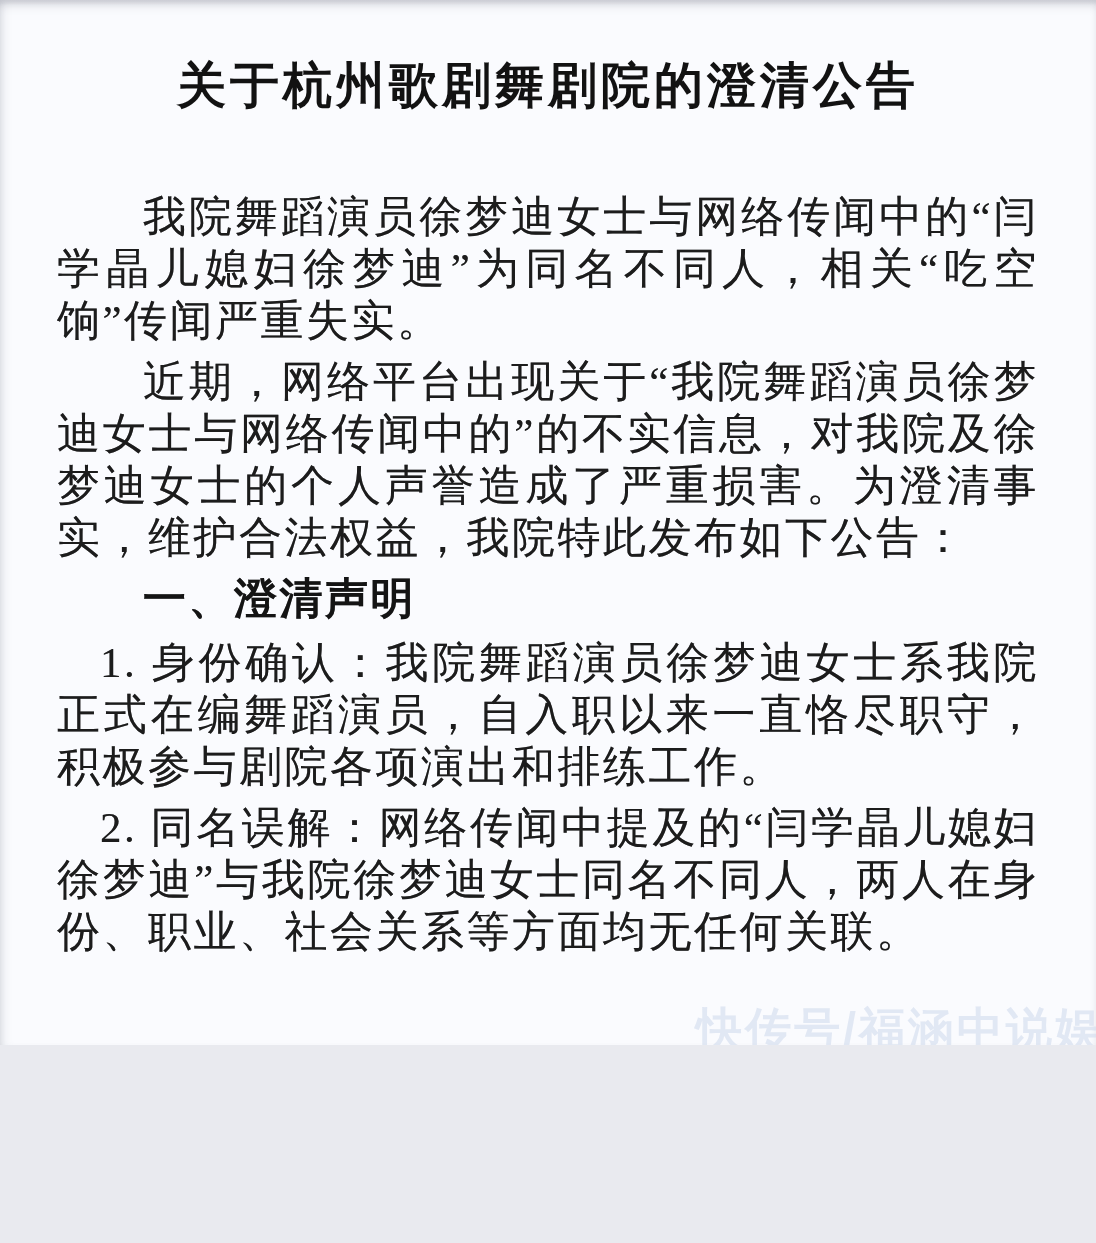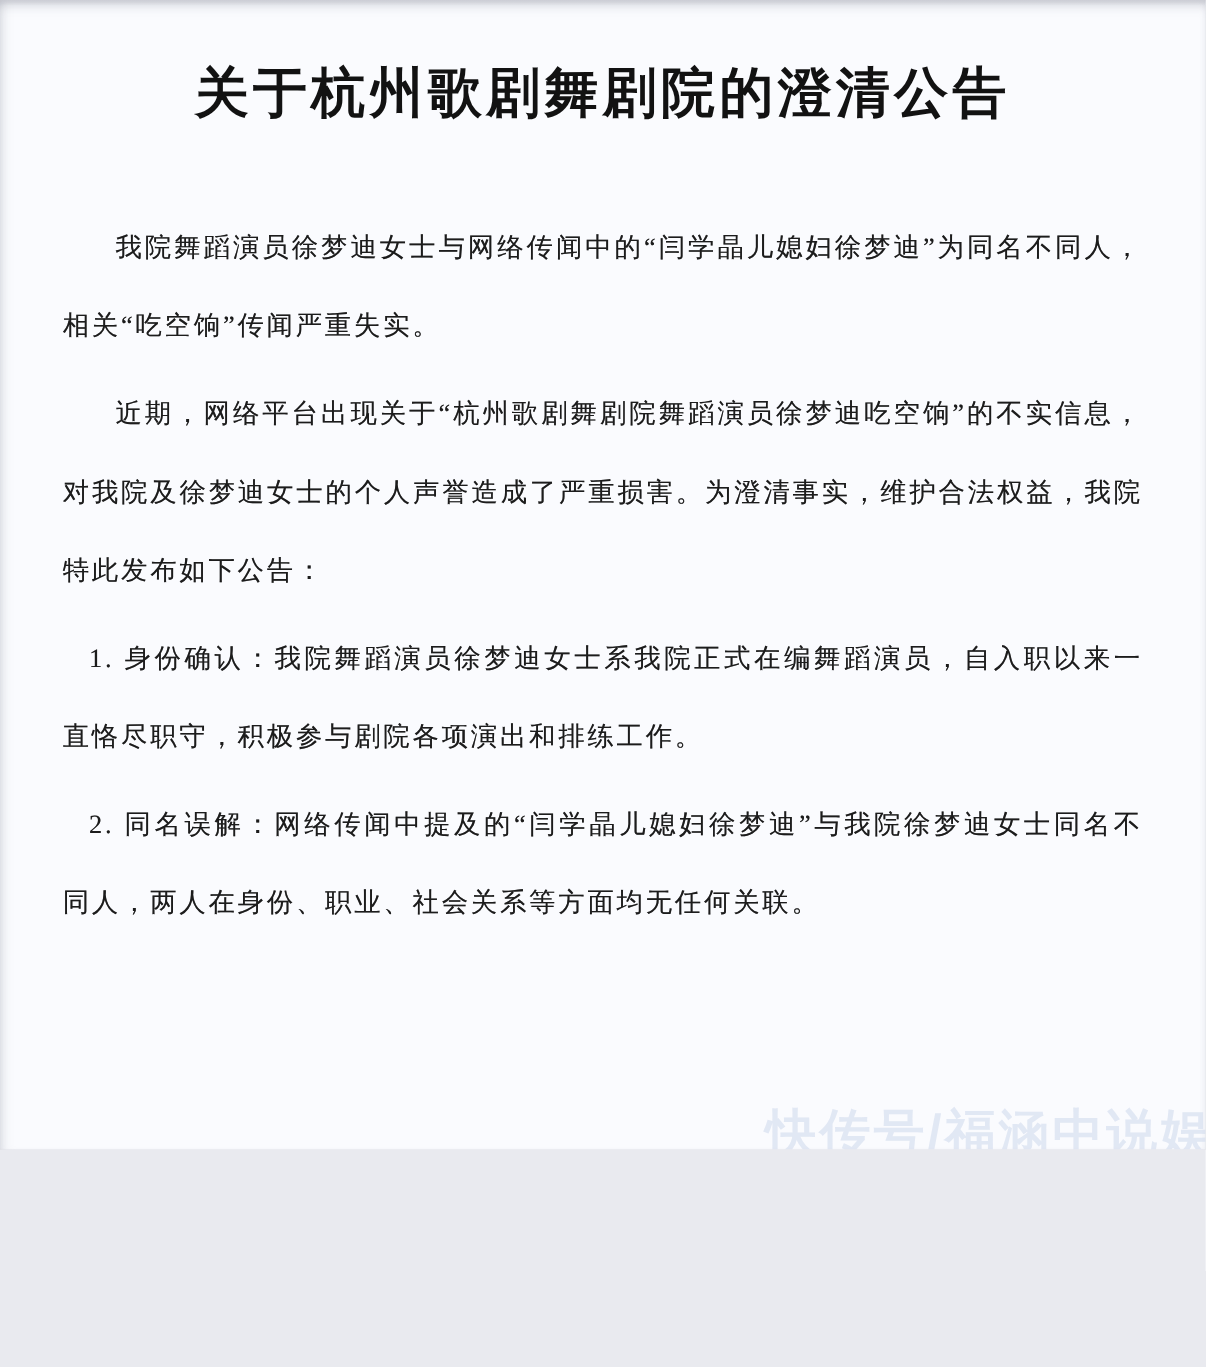--- a/index.html
+++ b/index.html
@@ -40,22 +40,22 @@
     letter-spacing: 4px;
     line-height: 1.45;
     color: #121212;
   }
   .content {
     margin: 70px 57px 0;
     text-align: justify;
   }
   .content p {
     margin: 0 0 9px 0;
-    font-size: 24px;
-    line-height: 71px;
+    font-size: 43px;
+    line-height: 52px;
     letter-spacing: 2.5px;
     text-shadow: 0 0 .6px rgba(30,30,30,.55);
   }
   .para { text-indent: 2em; }
   .item { text-indent: 1em; }
   .section-heading {
     font-weight: 700;
     letter-spacing: 3px;
     color: #141414;
     margin-top: 4px !important;
@@ -78,22 +78,23 @@
 <body>
 
 <div class="page">
 
   <h1 class="title">关于杭州歌剧舞剧院的澄清公告</h1>
 
   <div class="content">
 
     <p class="para">我院舞蹈演员徐梦迪女士与网络传闻中的“闫学晶儿媳妇徐梦迪”为同名不同人，相关“吃空饷”传闻严重失实。</p>
 
-    <p class="para">近期，网络平台出现关于“杭州歌剧舞剧院舞蹈演员徐梦迪吃空饷”的不实信息，对我院及徐梦迪女士的个人声誉造成了严重损害。为澄清事实，维护合法权益，我院特此发布如下公告：</p>
+    <p class="para">近期，网络平台出现关于“我院舞蹈演员徐梦迪女士与网络传闻中的”的不实信息，对我院及徐梦迪女士的个人声誉造成了严重损害。为澄清事实，维护合法权益，我院特此发布如下公告：</p>
 
+    <p class="para section-heading">一、澄清声明</p>
 
     <p class="item">1. 身份确认：我院舞蹈演员徐梦迪女士系我院正式在编舞蹈演员，自入职以来一直恪尽职守，积极参与剧院各项演出和排练工作。</p>
 
     <p class="item">2. 同名误解：网络传闻中提及的“闫学晶儿媳妇徐梦迪”与我院徐梦迪女士同名不同人，两人在身份、职业、社会关系等方面均无任何关联。</p>
 
 
   </div>
 
   <div class="watermark">快传号/福涵中说娱</div>
 

